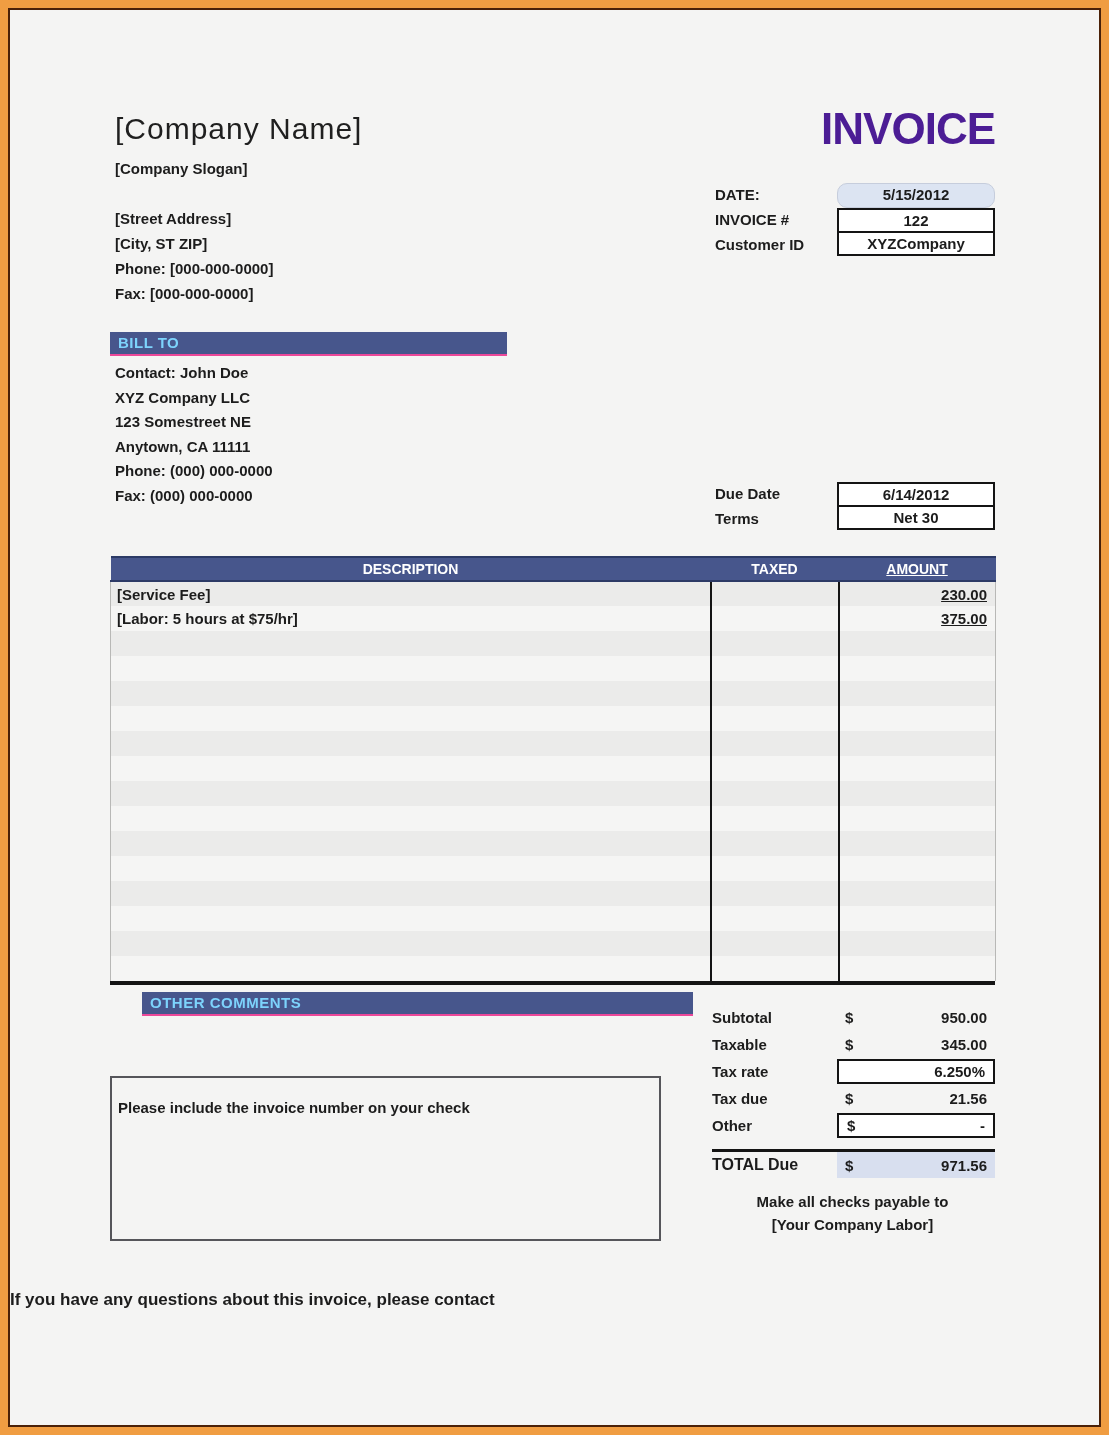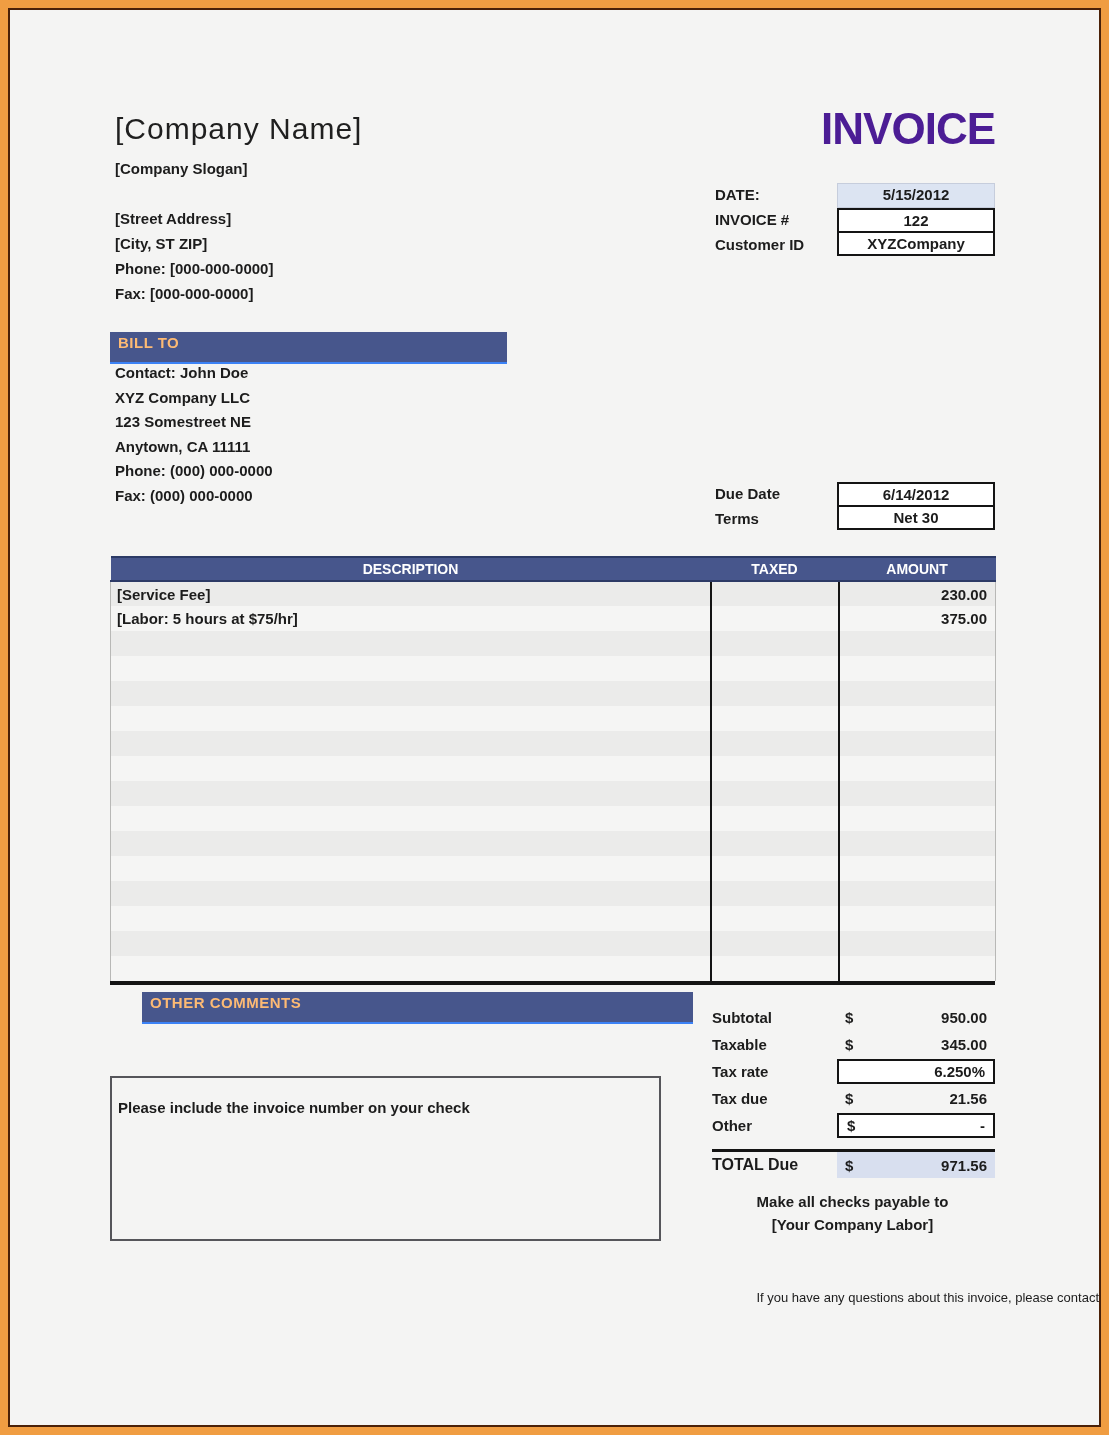--- a/index.html
+++ b/index.html
@@ -14,76 +14,76 @@
   .company-slogan { left:105px; top:150px; font-size:15px; font-weight:700; }
   .addr-block { left:105px; top:196px; font-size:15px; font-weight:600; line-height:25px; }
 
   .invoice-title { right:104px; top:94px; font-size:44px; font-weight:700; color:#4c1d95; letter-spacing:-1px; }
 
   .meta-label { left:705px; font-size:15px; font-weight:700; }
   .field { left:827px; width:158px; height:25px; text-align:center; font-size:15px; font-weight:600; line-height:21px; }
   .field-fill { background:#dce4f2; border:1px solid #c6cddc; }
   .field-box { background:#ffffff; border:2px solid #141414; }
 
-  .section-bar { height:32px; background:#47568c; border-bottom:2px solid #3b82f6; color:#fdba74;
+  .section-bar { height:24px; background:#47568c; border-bottom:2px solid #ec4899; color:#7dd3fc;
                  font-size:15px; font-weight:700; line-height:22px; padding-left:8px; letter-spacing:0.5px; }
   .billto-bar { left:100px; top:322px; width:397px; }
   .billto-lines { left:105px; top:351px; font-size:15px; font-weight:600; line-height:24.5px; }
 
   .items { left:100px; top:546px; width:885px; border-bottom:4px solid #141414; }
   .items table { width:885px; border-collapse:collapse; table-layout:fixed; }
   .items th { background:#47568c; color:#fff; height:24px; font-size:14px; font-weight:700;
               border-top:2px solid #2c3a66; border-bottom:2px solid #2c3a66; }
   .items td { height:25px; font-size:15px; font-weight:600;margin-top:28px; }
   .items tbody tr:nth-child(odd)  td { background:#ebebea; }
   .items tbody tr:nth-child(even) td { background:#f5f5f4; }
   .c-desc   { width:600px; }
   .c-taxed  { width:128px; text-align:center; }
-  .c-amount { width:157px; text-align:center; }
+  .c-amount { width:157px; text-align:center;text-decoration:underline; }
   td.c-desc { padding-left:6px; border-left:1px solid #b8b8b6; }
   td.c-taxed { border-left:2px solid #141414; border-right:2px solid #141414; }
   td.c-amount { text-align:right; padding-right:8px; border-right:1px solid #b8b8b6; }
 
   .totals { left:702px; top:994px; width:283px; }
   .t-row { display:flex; align-items:center; height:27px; }
   .t-label { width:125px; font-size:15px; font-weight:700; }
   .t-val { width:158px; height:25px; display:flex; justify-content:space-between; align-items:center;
            padding:0 8px; font-size:15px; font-weight:600; }
   .t-val.boxed { border:2px solid #141414; background:#ffffff; }
   .t-val.no-cur { justify-content:flex-end; }
   .t-row.total { border-top:3px solid #141414; margin-top:10px; height:29px; }
   .t-row.total .t-label { font-size:16px; }
   .t-row.total .t-val { background:#d8dfef; font-weight:700; height:26px; }
 
   .comments-bar { left:100px; top:982px; width:551px;margin-left:32px; }
   .comments-box { left:100px; top:1066px; width:551px; height:165px; border:2px solid #55555a;
                   background:#f4f4f3; padding:21px 6px; font-size:15px; font-weight:600; }
 
   .checks-note { left:700px; top:1180px; width:285px; text-align:center; font-size:15px; font-weight:600; line-height:23px; }
-  .footer-note { left:0; top:1280px; width:100%; text-align:right; font-size:13px; font-weight:400; }
+  .footer-note { left:0; top:1280px; width:100%; text-align:left; font-size:17px; font-weight:700; }
 </style>
 </head>
 <body>
 
 <div class="canvas">
   <div class="page">
 
     <div class="abs company-name">[Company Name]</div>
     <div class="abs company-slogan">[Company Slogan]</div>
     <div class="abs addr-block">
       <div>[Street Address]</div>
       <div>[City, ST ZIP]</div>
       <div>Phone: [000-000-0000]</div>
       <div>Fax: [000-000-0000]</div>
     </div>
 
     <div class="abs invoice-title">INVOICE</div>
 
     <div class="abs meta-label" style="top:176px;">DATE:</div>
-    <div class="abs field field-fill" style="top:173px;">5/15/2012</div>
+    <div class="abs field field-fill" style="top:173px;border-radius:10px;">5/15/2012</div>
 
     <div class="abs meta-label" style="top:201px;">INVOICE #</div>
     <div class="abs field field-box" style="top:198px;">122</div>
 
     <div class="abs meta-label" style="top:226px;">Customer ID</div>
     <div class="abs field field-box" style="top:221px;">XYZCompany</div>
 
     <div class="abs section-bar billto-bar">BILL TO</div>
     <div class="abs billto-lines">
       <div>Contact: John Doe</div>

